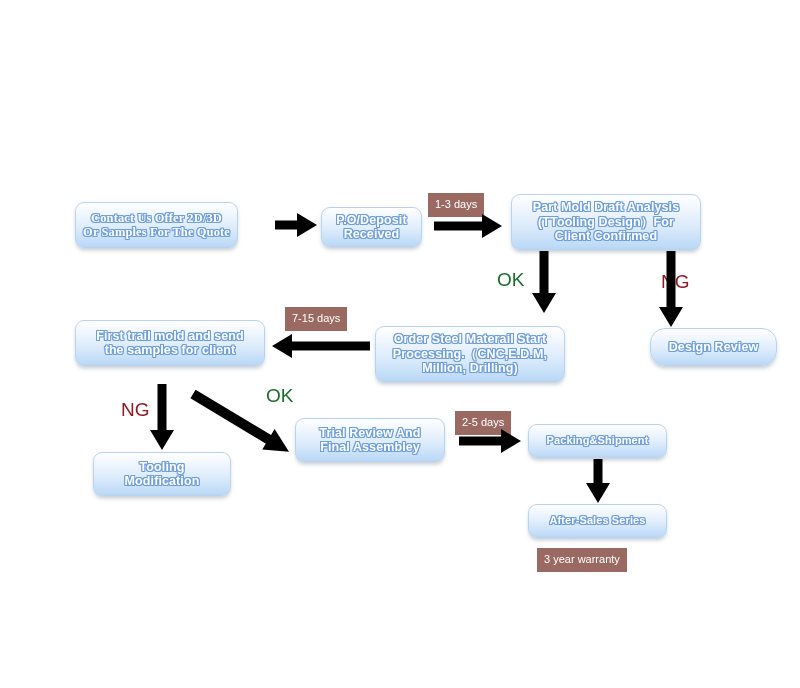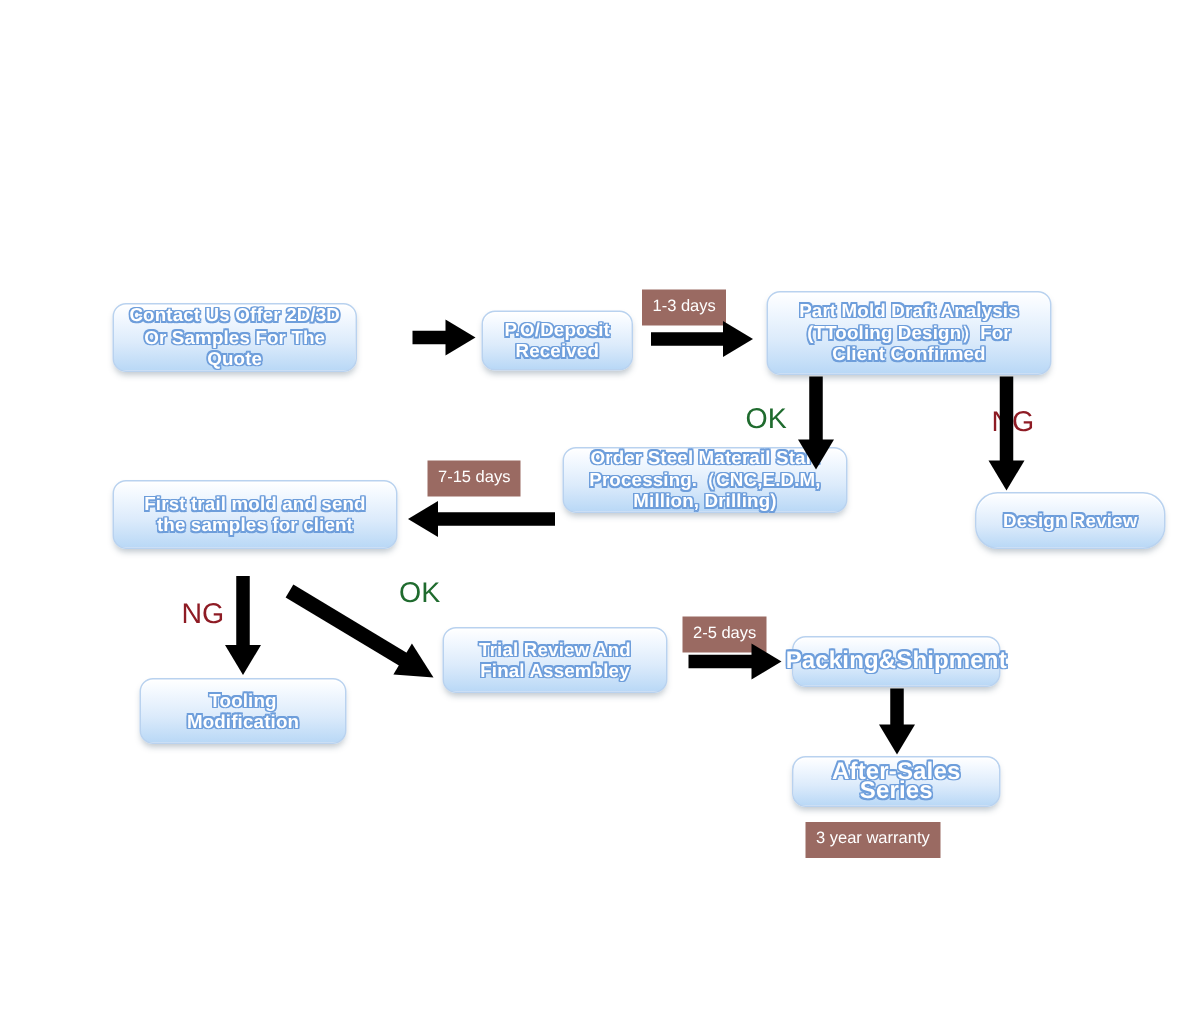--- a/index.html
+++ b/index.html
@@ -50,21 +50,21 @@
       -1px -1px 0 #6e9edb,
        1px -1px 0 #6e9edb,
       -1px  1px 0 #6e9edb,
        1px  1px 0 #6e9edb,
        0   -1px 0 #6e9edb,
        0    1px 0 #6e9edb,
       -1px  0   0 #6e9edb,
        1px  0   0 #6e9edb;
     white-space: pre-line;
   }
-  .node.small .txt { font-size: 16px; line-height: 13.5px; }
+  .node.small .txt { font-size: 11px; line-height: 13.5px; }
 
   
   .badge {
     position: absolute;
     box-sizing: border-box;
     background: #9a6a62;
     color: #ffffff;
     font-size: 11px;
     line-height: 19px;
     padding: 2px 7px 3px 7px;
@@ -141,41 +141,41 @@
     border-top: 12px solid transparent;
     border-bottom: 12px solid transparent;
     border-left: 24px solid #000;
   }
 </style>
 </head>
 <body>
 
 <div id="canvas">
 
-  <div class="node" style="left:75px; top:202px; width:163px; height:46px;">
+  <div class="node" style="left:75px; top:202px; width:163px; height:46px;font-family:Liberation Serif, serif;">
     <span class="txt">Contact Us Offer 2D/3D
 Or Samples For The Quote</span>
   </div>
 
   <div class="node" style="left:321px; top:207px; width:101px; height:40px;">
     <span class="txt">P.O/Deposit
 Received</span>
   </div>
 
   <div class="node" style="left:511px; top:194px; width:190px; height:56px;">
     <span class="txt">Part Mold Draft Analysis
 (TTooling Design）For
 Client Confirmed</span>
   </div>
 
   <div class="node" style="left:650px; top:328px; width:127px; height:38px;border-radius:15px;">
     <span class="txt">Design Review</span>
   </div>
 
-  <div class="node" style="left:375px; top:298px; width:190px; height:44px;">
+  <div class="node" style="left:375px; top:326px; width:190px; height:56px;">
     <span class="txt">Order Steel Materail Start
 Processing.（CNC,E.D.M,
 Million, Drilling)</span>
   </div>
 
   <div class="node" style="left:75px; top:320px; width:190px; height:46px;">
     <span class="txt">First trail mold and send
 the samples for client</span>
   </div>
 

